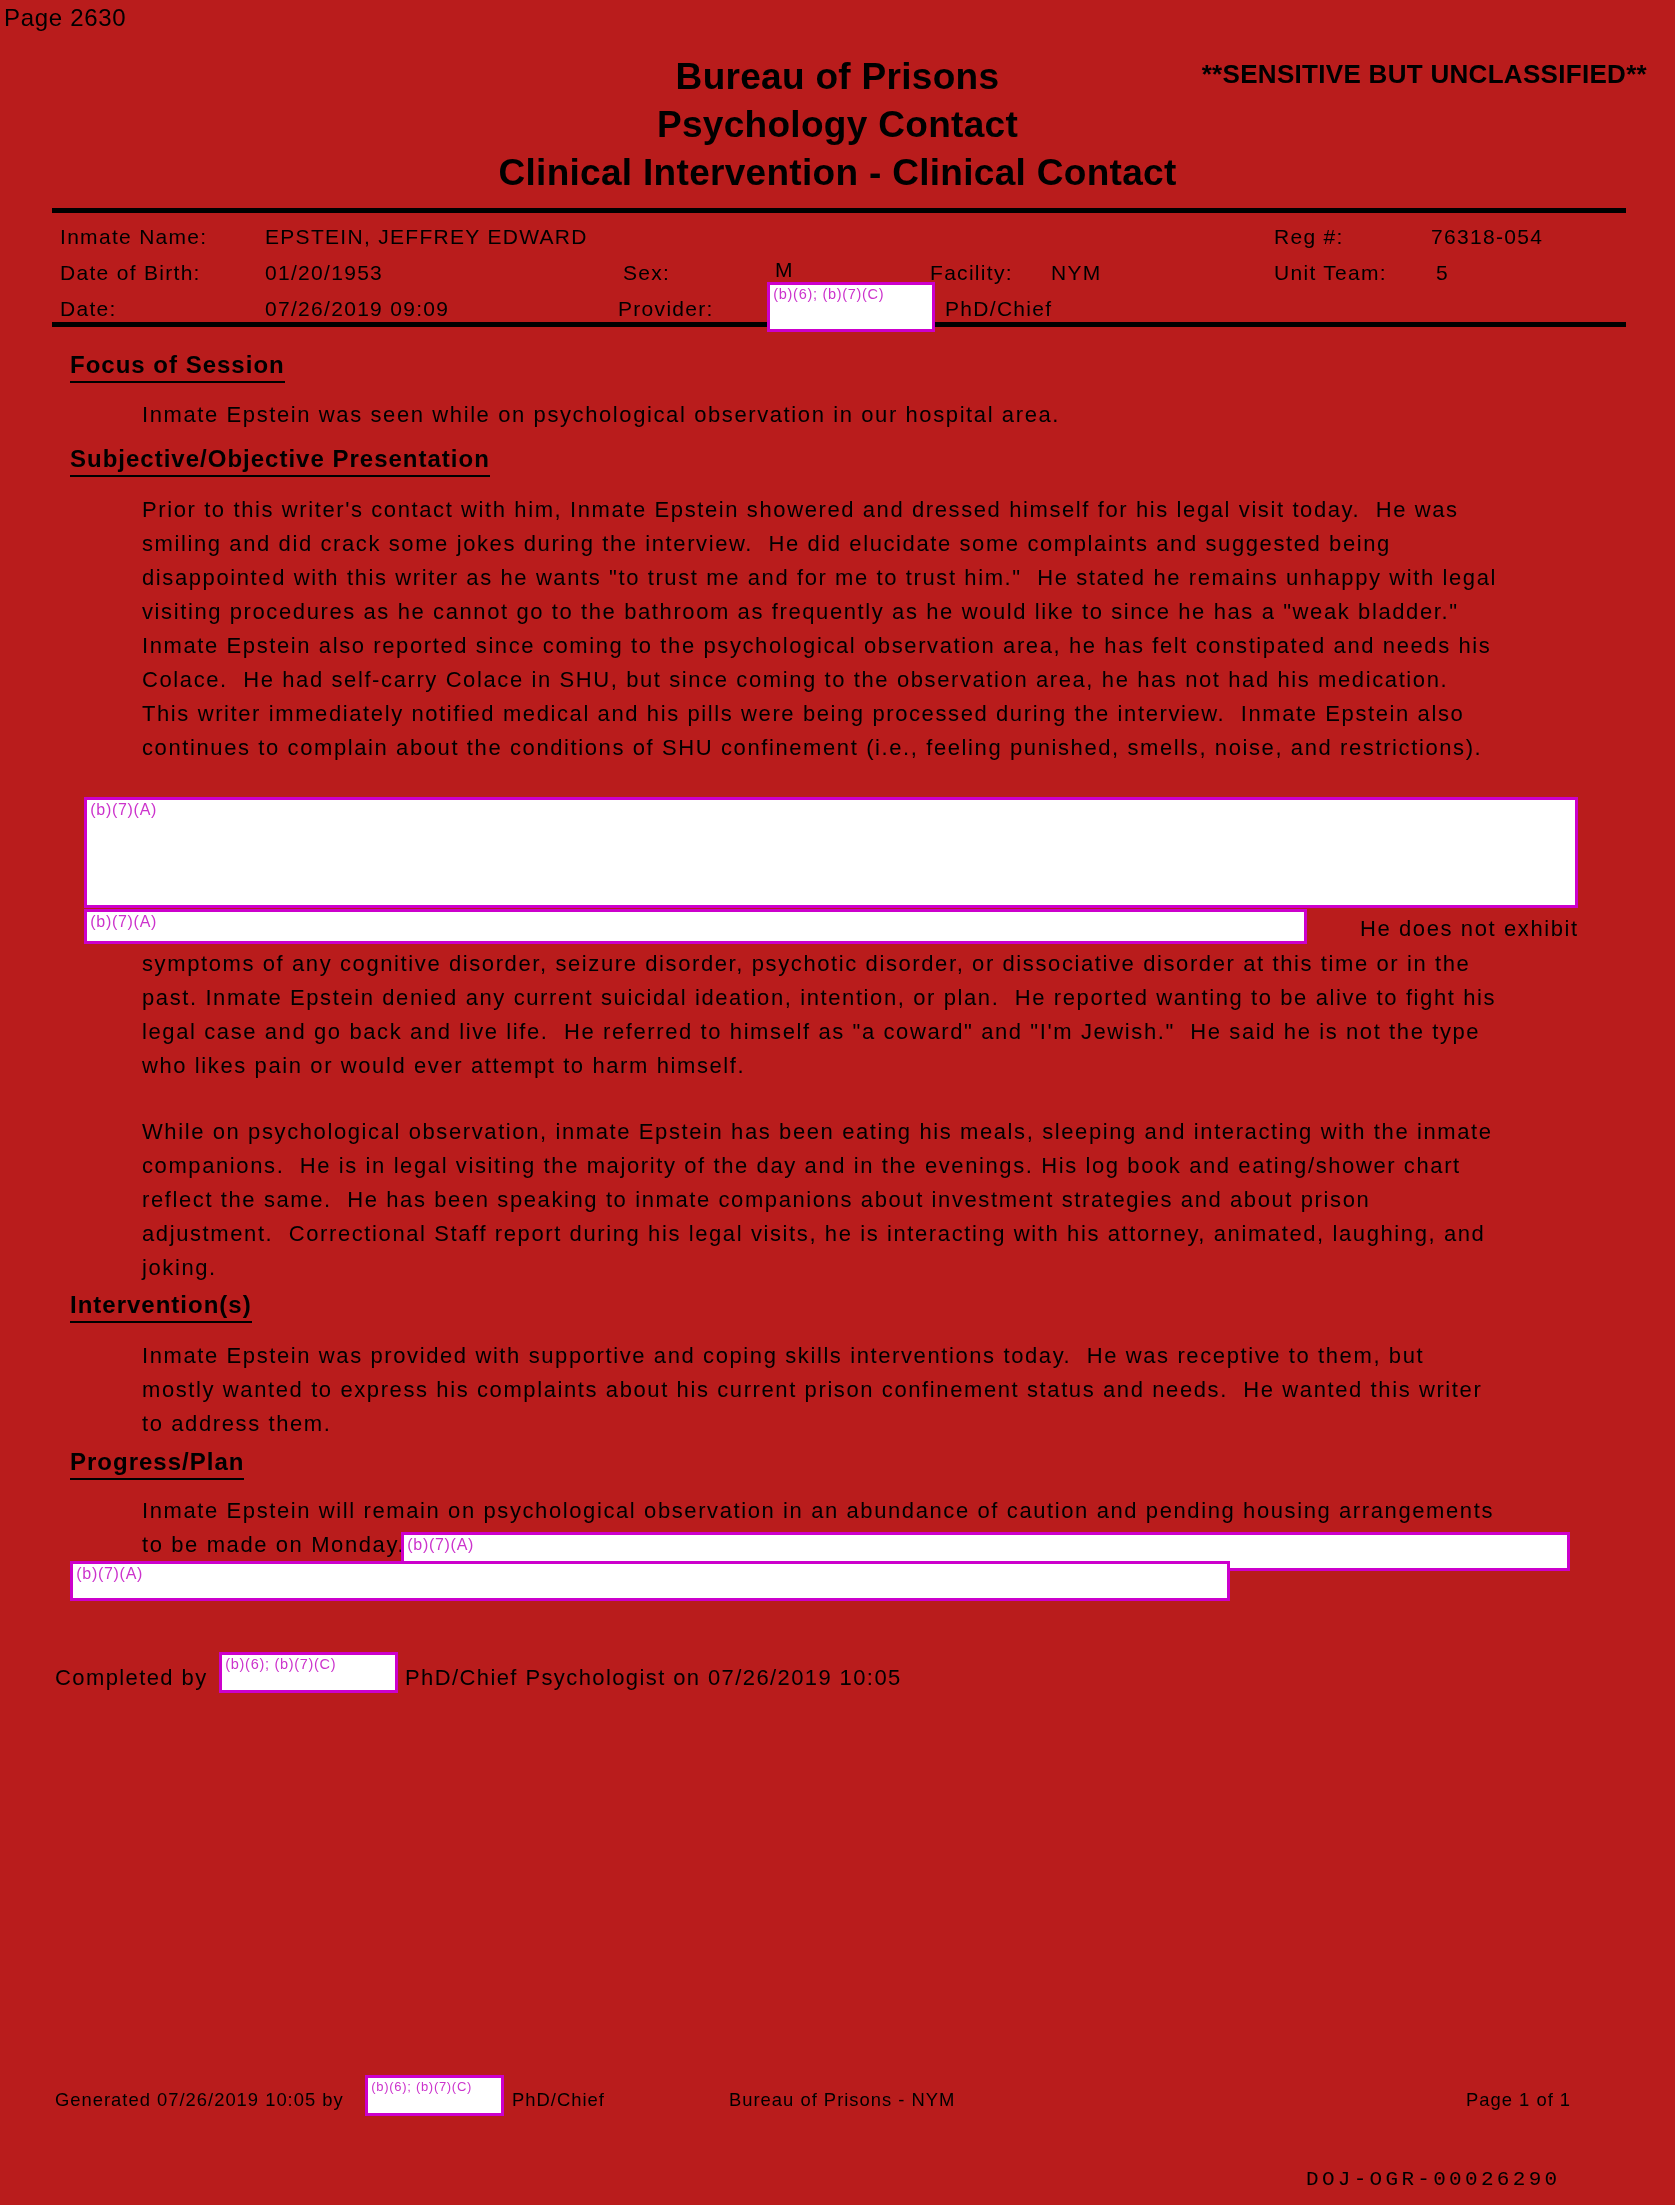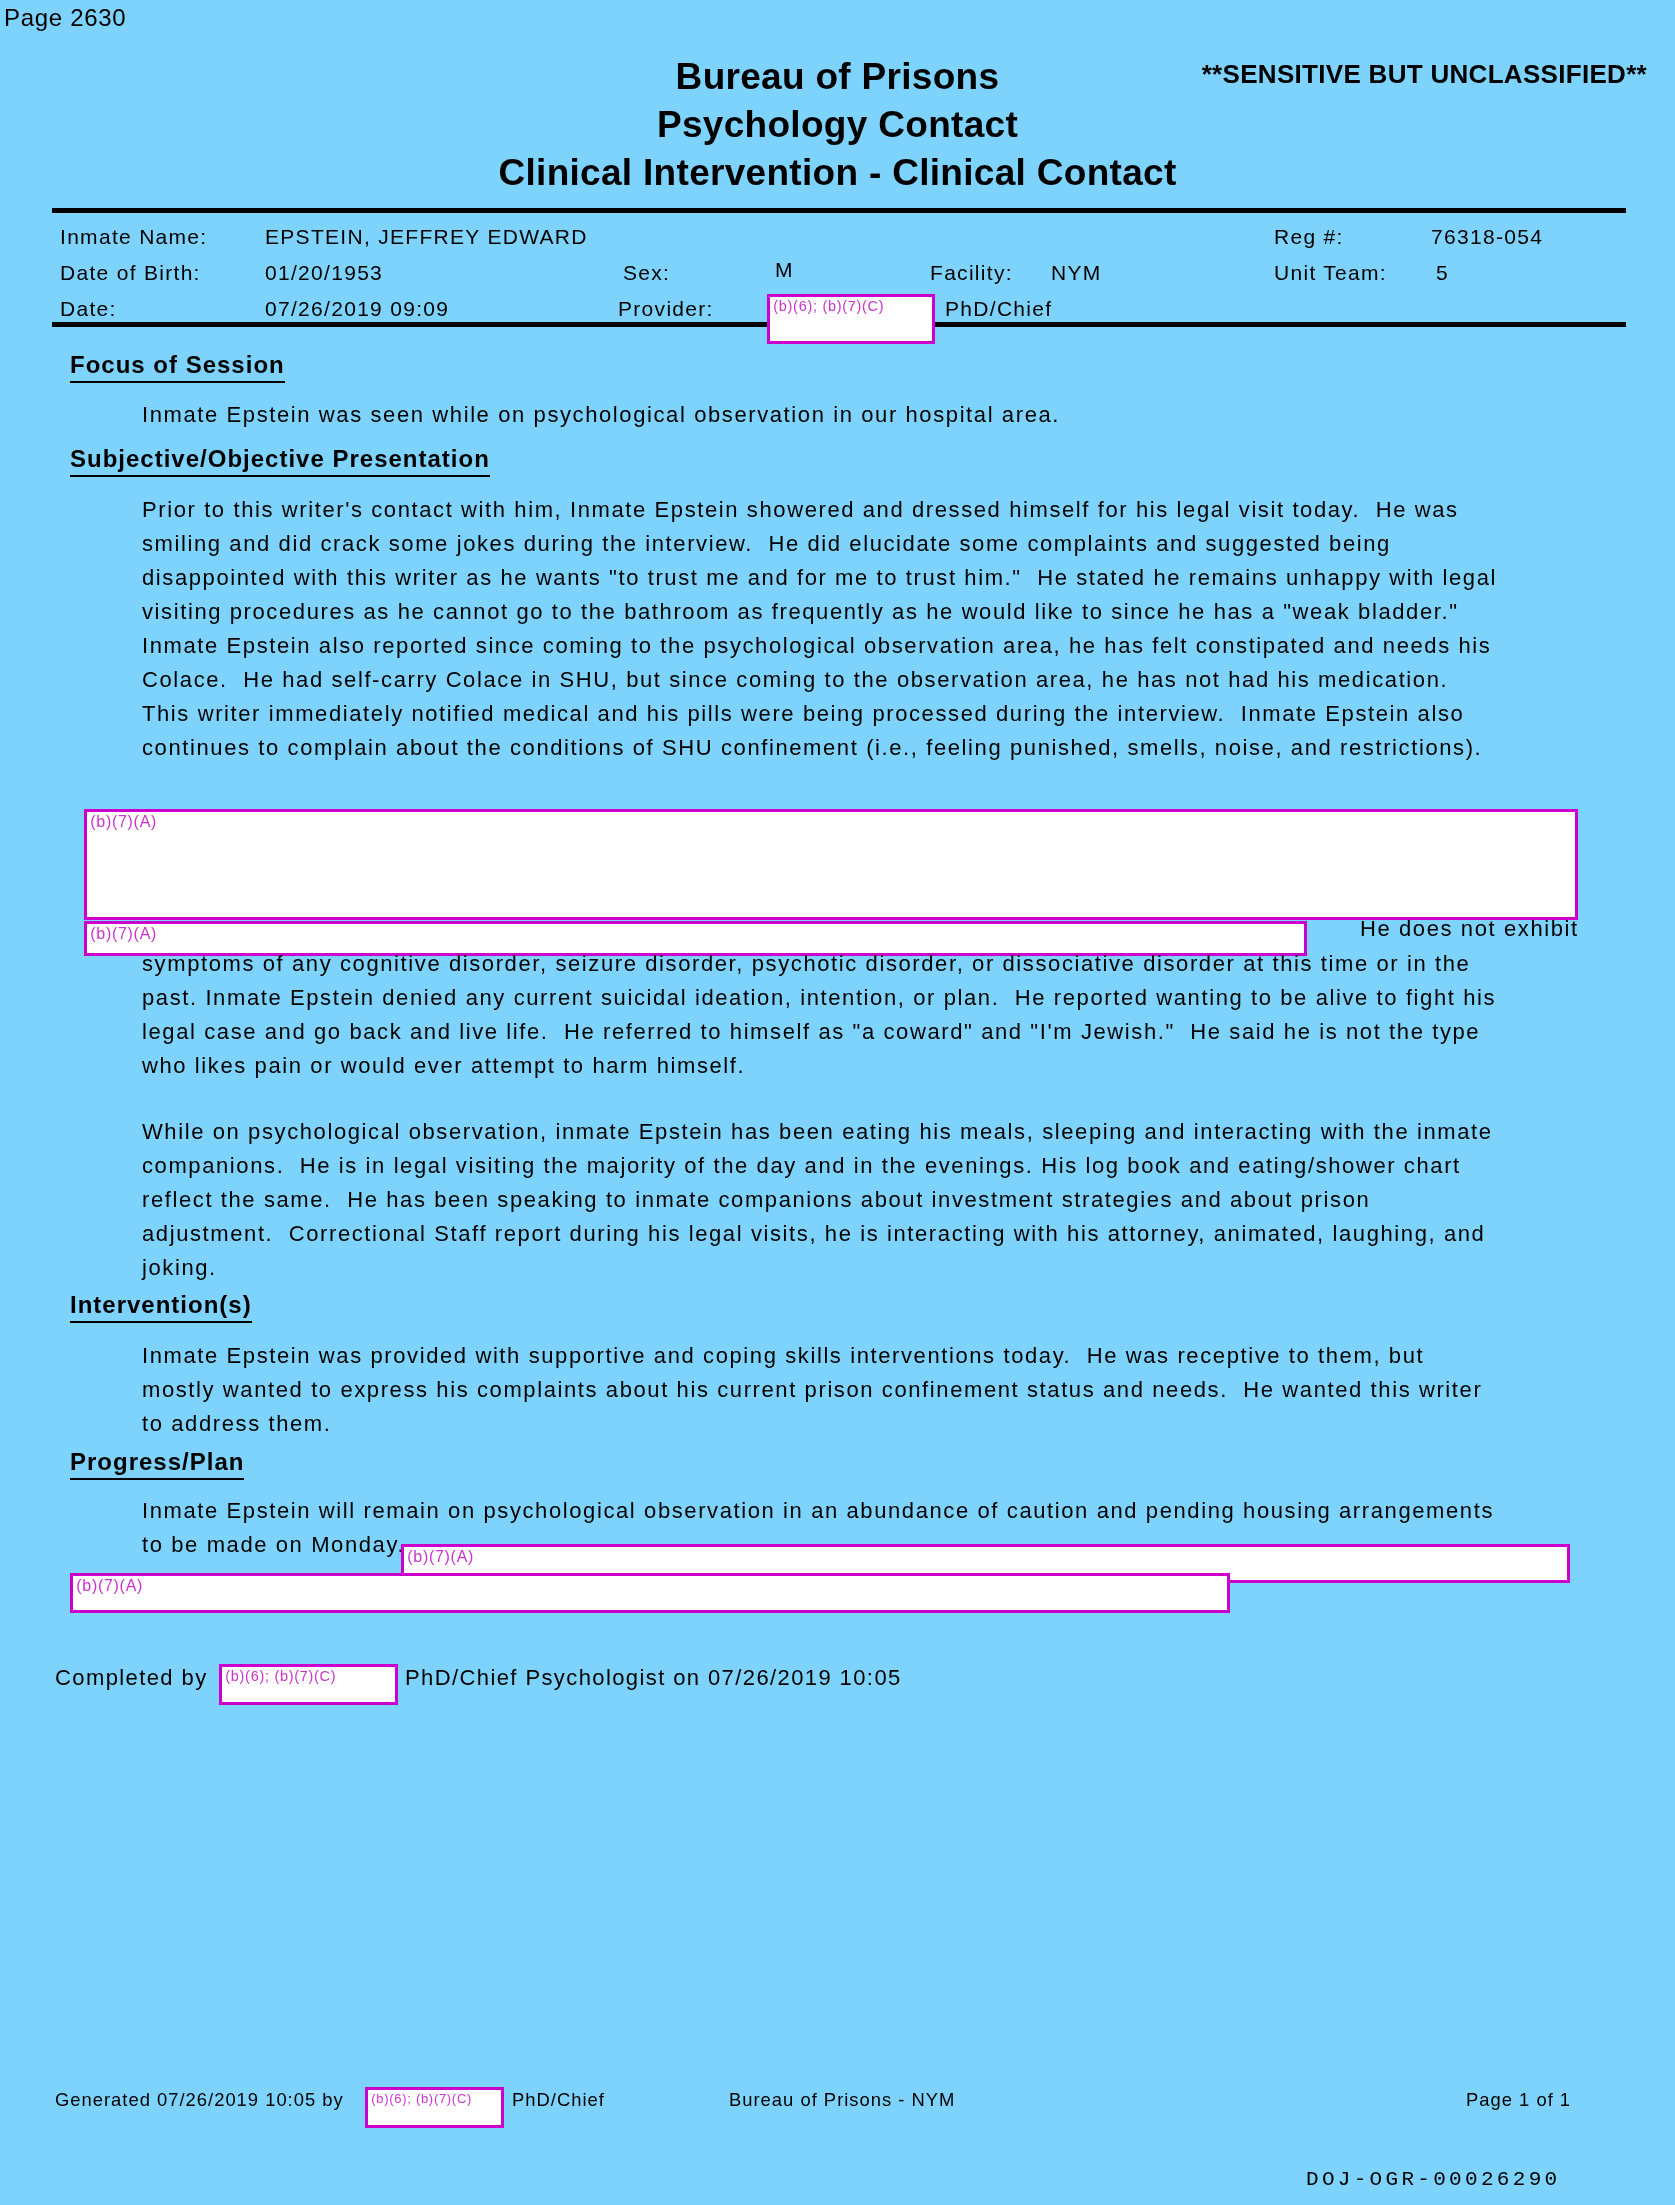--- a/index.html
+++ b/index.html
@@ -1,20 +1,20 @@
 <!DOCTYPE html>
 <html style="font-size:10.5px"><head>
 <meta charset="utf-8">
 <style>
   html, body { margin: 0; padding: 0; background: #ffffff; }
   #page {
     position: relative;
     width: 1675px;
     height: 2205px;
-    background: #7dd3fc;
+    background: #b91c1c;
     font-family: "Liberation Sans", "DejaVu Sans", sans-serif;
     color: #000000;
     overflow: hidden;
   }
   .abs { position: absolute; }
   .para {
     position: absolute;
     font-size: 22px;
     line-height: 34px;
     letter-spacing: 1.6px;
@@ -53,21 +53,20 @@
     left: 52px;
     width: 1574px;
     height: 5.3px;
     background: #000000;
   }
   .redaction {
     position: absolute;
     border: 3.3px solid #cc00cc;
     background: #ffffff;
     box-sizing: border-box;
-    margin-top: 12px;
   }
   .redaction .rlabel {
     position: absolute;
     top: 0.7px;
     left: 3.3px;
     font-size: 16px;
     letter-spacing: 0.7px;
     color: #cc33cc;
     white-space: pre;
   }

